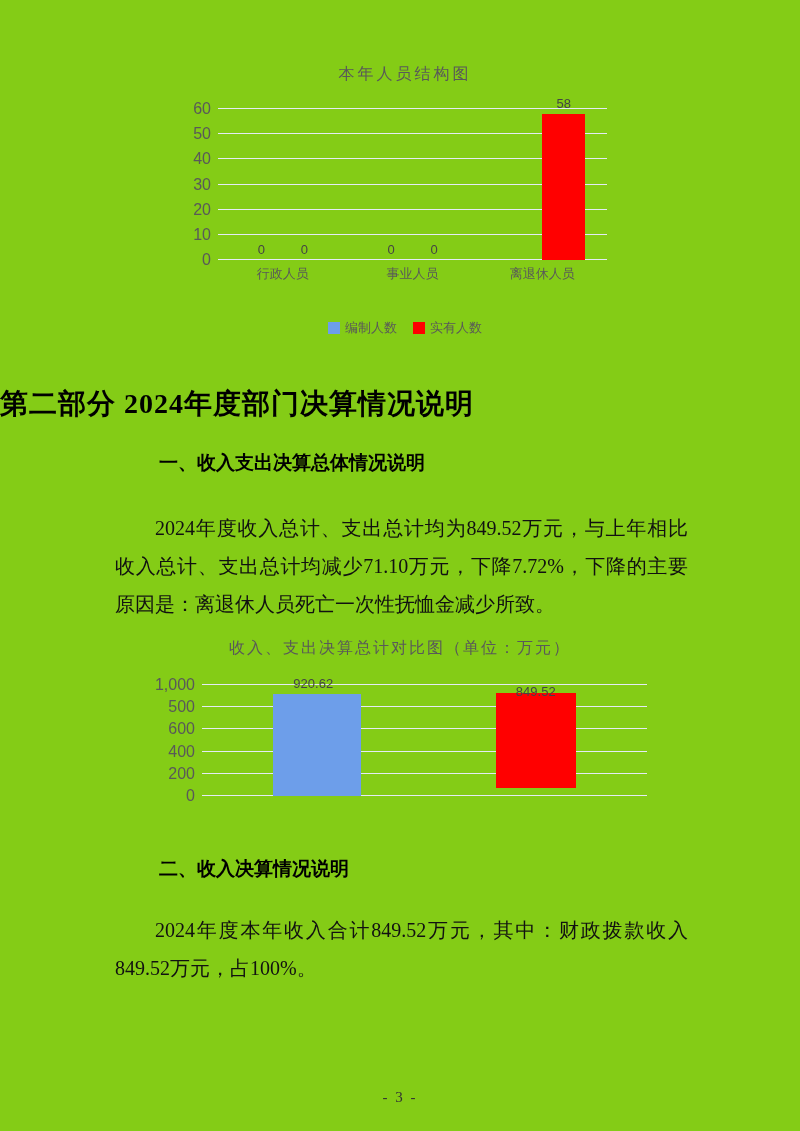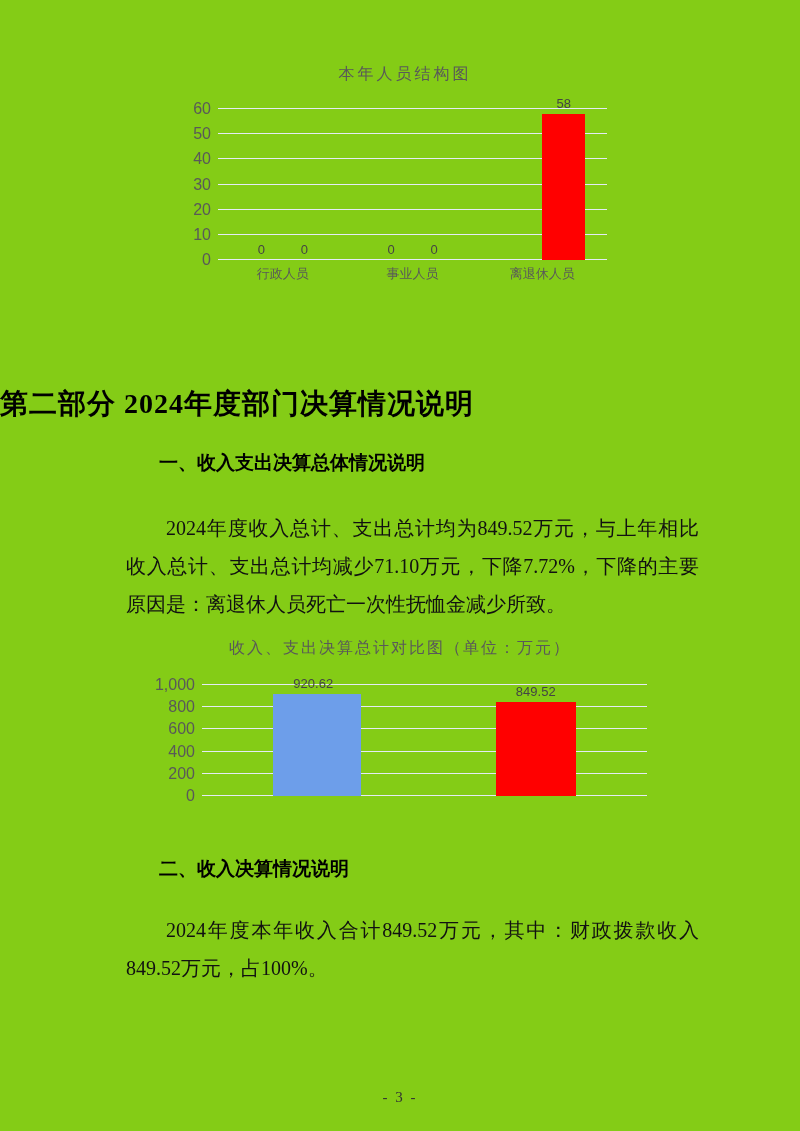--- a/index.html
+++ b/index.html
@@ -48,21 +48,21 @@
   .sec-heading {
     position:absolute; left:159px;
     font-family:"Liberation Sans", sans-serif; font-weight:bold;
     font-size:19px; line-height:26px; color:#000;
   }
   .sec-heading-1 { top:450px; }
   .sec-heading-2 { top:856px; }
   .body-para {
     position:absolute; left:115px; width:573px;
     font-family:"Liberation Serif", serif; font-size:20px; line-height:38px;
-    color:#111; text-align:justify; text-justify:inter-ideograph; text-indent:2em;margin-left:11px;
+    color:#111; text-align:justify; text-justify:inter-ideograph; text-indent:2em;
   }
   .body-para-1 { top:509px; }
   .body-para-2 { top:911px; }
   .page-number {
     position:absolute; top:1089px; left:0; width:100%; text-align:center;
     font-family:"Liberation Serif", serif; font-size:15px; color:#333; letter-spacing:2px;
   }
 </style>
 </head>
 <body>
@@ -111,20 +111,30 @@
                 <span class="vlabel" style="bottom: 149.967px;">58</span>
               </div>
             </div>
           </div>
         </div>
         <div class="xlabels" style="margin-left: 33px; width: 389px;">
           <div class="xlabel">行政人员</div>
           <div class="xlabel">事业人员</div>
           <div class="xlabel">离退休人员</div>
         </div>
+        <div class="legend">
+          <span class="legend-item">
+            <span class="legend-swatch" style="background: rgb(109, 158, 234);"></span>
+            <span class="legend-label">编制人数</span>
+          </span>
+          <span class="legend-item">
+            <span class="legend-swatch" style="background: rgb(255, 0, 0);"></span>
+            <span class="legend-label">实有人数</span>
+          </span>
+        </div>
       </div>
   </div>
 
   <div class="part-title">第二部分 2024年度部门决算情况说明</div>
 
   <div class="sec-heading sec-heading-1">一、收入支出决算总体情况说明</div>
 
   <p class="body-para body-para-1">2024年度收入总计、支出总计均为849.52万元，与上年相比收入总计、支出总计均减少71.10万元，下降7.72%，下降的主要原因是：离退休人员死亡一次性抚恤金减少所致。</p>
 
   <div class="chart chart2">
@@ -133,32 +143,32 @@
         <div class="plot" style="height: 111px; margin-left: 62px; width: 445px;">
           <div class="gridline" style="bottom: 0px;"></div>
           <span class="ytick" style="bottom: 0px;">0</span>
           <div class="gridline" style="bottom: 22.2px;"></div>
           <span class="ytick" style="bottom: 22.2px; margin-top: 40px;">200</span>
           <div class="gridline" style="bottom: 44.4px;"></div>
           <span class="ytick" style="bottom: 44.4px;">400</span>
           <div class="gridline" style="bottom: 66.6px;"></div>
           <span class="ytick" style="bottom: 66.6px;">600</span>
           <div class="gridline" style="bottom: 88.8px;"></div>
-          <span class="ytick" style="bottom: 88.8px;">800</span>
+          <span class="ytick" style="bottom: 88.8px;">500</span>
           <div class="gridline" style="bottom: 111px;"></div>
           <span class="ytick" style="bottom: 111px;">1,000</span>
           <div class="groups">
             <div class="group">
               <div class="slot" style="width: 96px; padding-left: 8px;">
                 <div class="bar" style="height: 102.189px; background: rgb(109, 158, 234);"></div>
                 <span class="vlabel" style="bottom: 106.189px;">920.62</span>
               </div>
             </div>
             <div class="group">
-              <div class="slot" style="width: 80px;">
+              <div class="slot" style="width: 80px; align-items: center;">
                 <div class="bar" style="height: 94.2967px; background: rgb(255, 0, 0);"></div>
                 <span class="vlabel" style="bottom: 98.2967px;">849.52</span>
               </div>
             </div>
           </div>
         </div>
       </div>
   </div>
 
   <div class="sec-heading sec-heading-2">二、收入决算情况说明</div>

